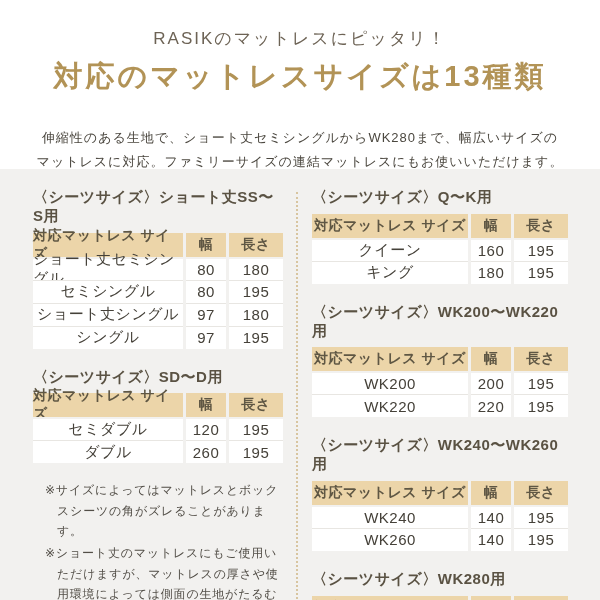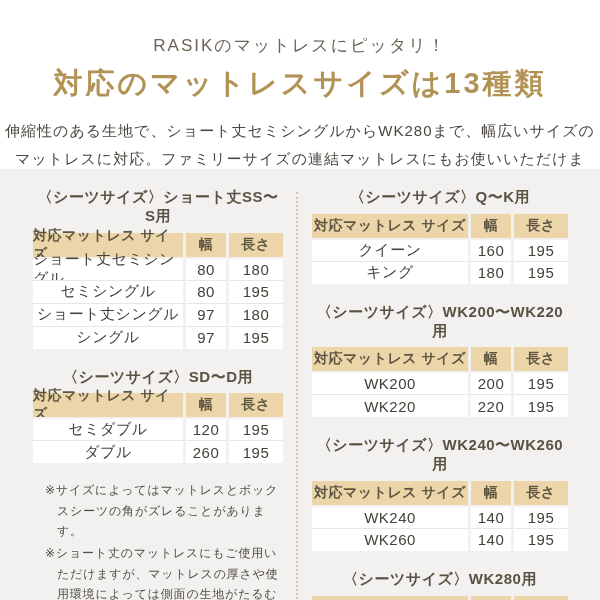--- a/index.html
+++ b/index.html
@@ -17,48 +17,48 @@
   *{margin:0;padding:0;box-sizing:border-box;}
   html,body{background:#fff;}
   body{
     width:600px;height:600px;overflow:hidden;
     font-family:"Liberation Sans","DejaVu Sans",sans-serif;
     -webkit-font-smoothing:antialiased;
   }
   .page{width:600px;height:600px;display:flex;flex-direction:column;}
 
   
-  .hero{height:169px;background:#fff;text-align:center;padding-top:34px;}
+  .hero{height:169px;background:#fff;text-align:center;padding-top:27px;}
   .tagline{
     font-size:17px;letter-spacing:2px;color:var(--tagline);font-weight:400;
   }
   .title{
     margin-top:7px;font-size:29px;letter-spacing:3px;font-weight:700;
     color:var(--accent-gold);
   }
-  .lead{margin-top:13px;font-size:15px;line-height:1.85;letter-spacing:1px;color:var(--text-dark);}
+  .lead{margin-top:29px;font-size:13px;line-height:1.85;letter-spacing:1px;color:var(--text-dark);}
 
   
   .panel{
     flex:1;background:var(--bg-gray);
     display:flex;align-items:stretch;
     padding:19px 32px 0 33px;
   }
   .col-left{width:250px;flex:0 0 250px;}
   .divider{
     width:0;border-left:2px dotted var(--dot);
     margin:4px 14px 28px 13px;
   }
   .col-right{flex:1;min-width:0;}
 
   .table-block{margin-bottom:19px;}
   .table-block:last-child{margin-bottom:0;}
   .table-heading{
     font-size:15px;font-weight:700;color:var(--heading);
-    letter-spacing:.5px;margin-bottom:7px;line-height:1.25;text-align:center;
+    letter-spacing:.5px;margin-bottom:7px;line-height:1.25;
   }
   .size-table{display:block;}
   .t-row{
     display:grid;grid-template-columns:1fr 40px 54px;column-gap:3px;
   }
   .cell{
     display:flex;align-items:center;justify-content:center;
     background:#fff;height:23px;font-size:15px;color:var(--cell-text);
     letter-spacing:.5px;
   }

